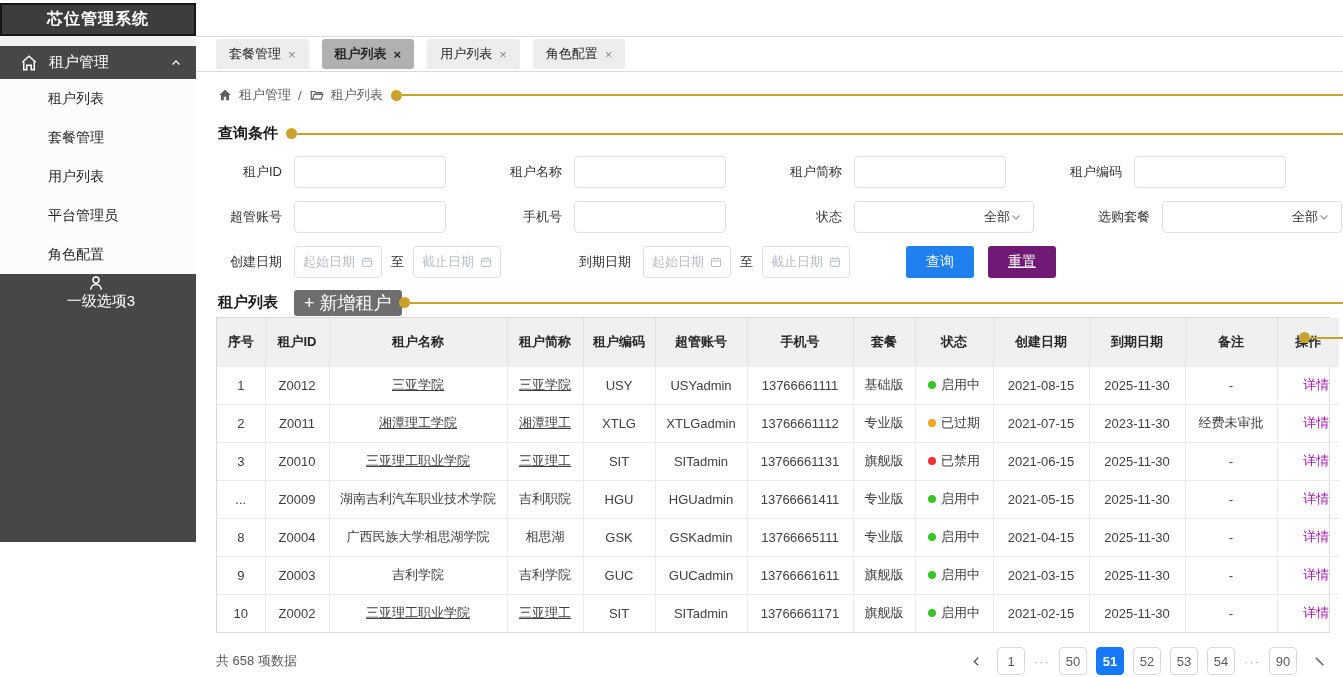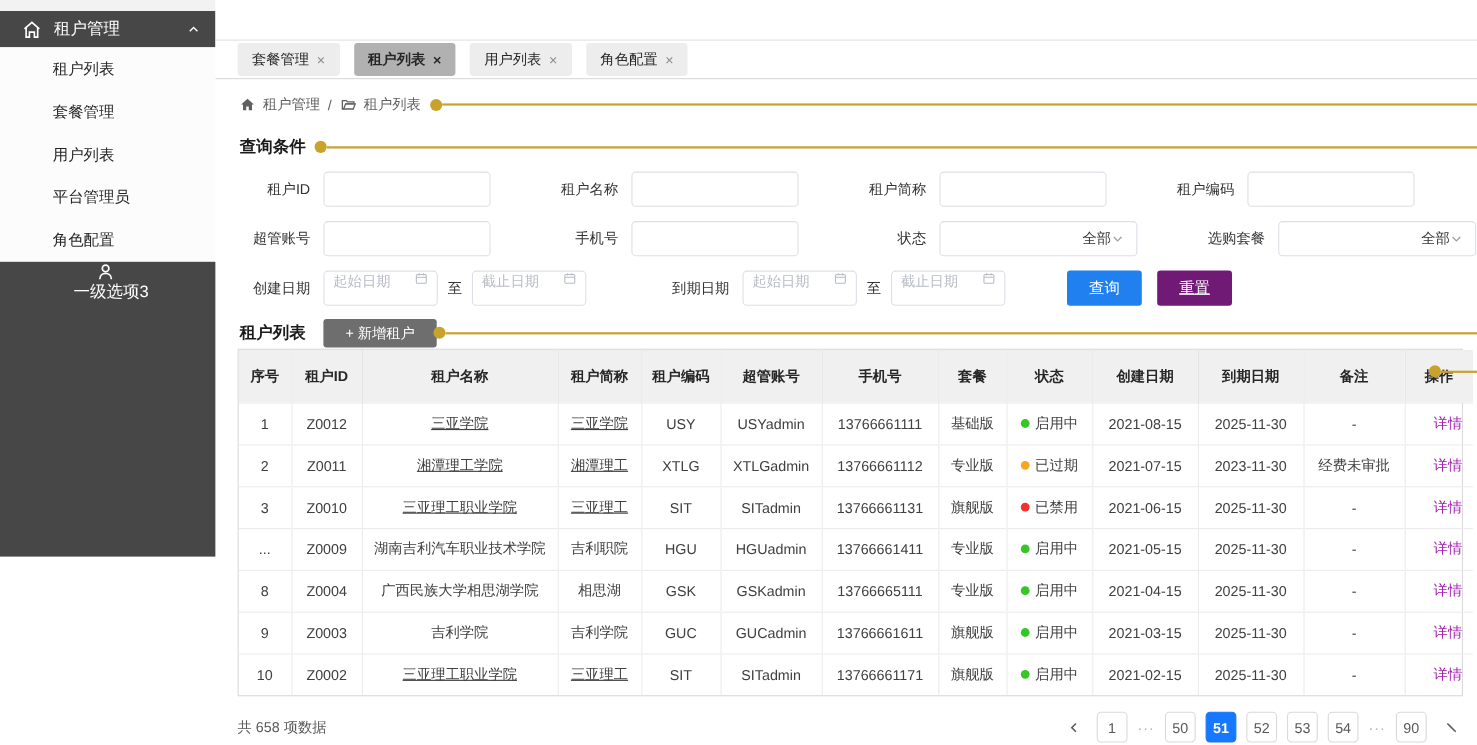--- a/index.html
+++ b/index.html
@@ -46,31 +46,31 @@
   
   .form { margin-top:12px; padding-left:22px; }
   .frow { display:flex; align-items:center; height:32px; margin-bottom:13px; }
   .fgroup { display:flex; align-items:center; }
   .flabel { width:64px; text-align:right; font-size:13px; color:#333; margin-right:12px; flex:0 0 auto; }
   .tinput { width:152px; height:32px; border:1px solid #dcdfe6; border-radius:4px; background:#fff;
             font-size:13px; padding:0 8px; color:#333; outline:none; font-family:inherit; }
   .selbox { width:180px; height:32px; border:1px solid #dcdfe6; border-radius:4px; background:#fff;
             display:flex; align-items:center; padding:0 11px; font-size:13px; color:#333; cursor:pointer;text-align:right; }
   .selbox .sval { flex:1; }
-  .datebox { width:104px; height:32px; border:1px solid #dcdfe6; border-radius:4px; background:#fff;
-             display:flex; padding:0 8px; cursor:pointer; }
+  .datebox { width:88px; height:32px; border:1px solid #dcdfe6; border-radius:4px; background:#fff;
+             display:flex; align-items:center; padding:0 8px; cursor:pointer; }
   .datebox .ph { flex:1; font-size:13px; color:#b8bcc4; }
   .to { margin:0 9px; font-size:13px; color:#333; }
   .gap36 { width:52px; }
   .btn { height:32px; border:none; border-radius:3px; color:#fff; font-size:14px;
          padding:0 20px; cursor:pointer; font-family:inherit; }
   .btn-search { background:#2080f0; margin-left:56px; }
   .btn-reset  { background:#701a75; margin-left:14px;text-decoration:underline; }
   .btn-add { height:26px; background:#6e6e6e; color:#fff; border:none; border-radius:3px;
-             font-size:13px; padding:0 20px; margin-left:16px; cursor:pointer; font-family:inherit; }
+             font-size:18px; padding:0 10px; margin-left:16px; cursor:pointer; font-family:inherit; }
 
   
   .tablewrap { margin:4px 13px 0 20px; border:1px solid #d9d9d9; }
   table { width:100%; border-collapse:collapse; table-layout:fixed; font-size:13px; }
   thead th { background:#f0f0f0; font-weight:bold; color:#262626; height:48px;
              border-right:1px solid #e3e3e3; position:relative; }
   thead th:last-child { border-right:none; }
   tbody td { height:38px; text-align:center; color:#404040; border-top:1px solid #ebebeb;
              border-right:1px solid #ebebeb; white-space:nowrap; overflow:hidden; }
   tbody td:last-child { border-right:none; }
@@ -90,20 +90,21 @@
           cursor:pointer; padding:0 4px; }
   .pbox.active { background:#1677ff; border-color:#1677ff; color:#fff; font-weight:bold; }
   .pdots { color:#b0b0b0; font-size:13px; letter-spacing:1px; }
   .parrow { width:24px; height:28px; display:flex; align-items:center; justify-content:center;
             color:#595959; cursor:pointer; }
 </style>
 </head>
 <body>
 
 <div class="sidebar">
+  <div class="side-title">芯位管理系统</div>
   <div class="side-gap"></div>
 
   <div class="grp">
     <svg class="gicon" viewBox="0 0 24 24" fill="none" stroke="#fff" stroke-width="2">
         <path d="M3 11 L12 3 L21 11"></path>
         <path d="M5 10 V21 H9 V15 H15 V21 H19 V10"></path>
       </svg>
     <span>租户管理</span>
     <svg class="caret" viewBox="0 0 24 24" fill="none" stroke="#fff" stroke-width="2.5">
         <path d="M5 15 L12 8 L19 15"></path>

